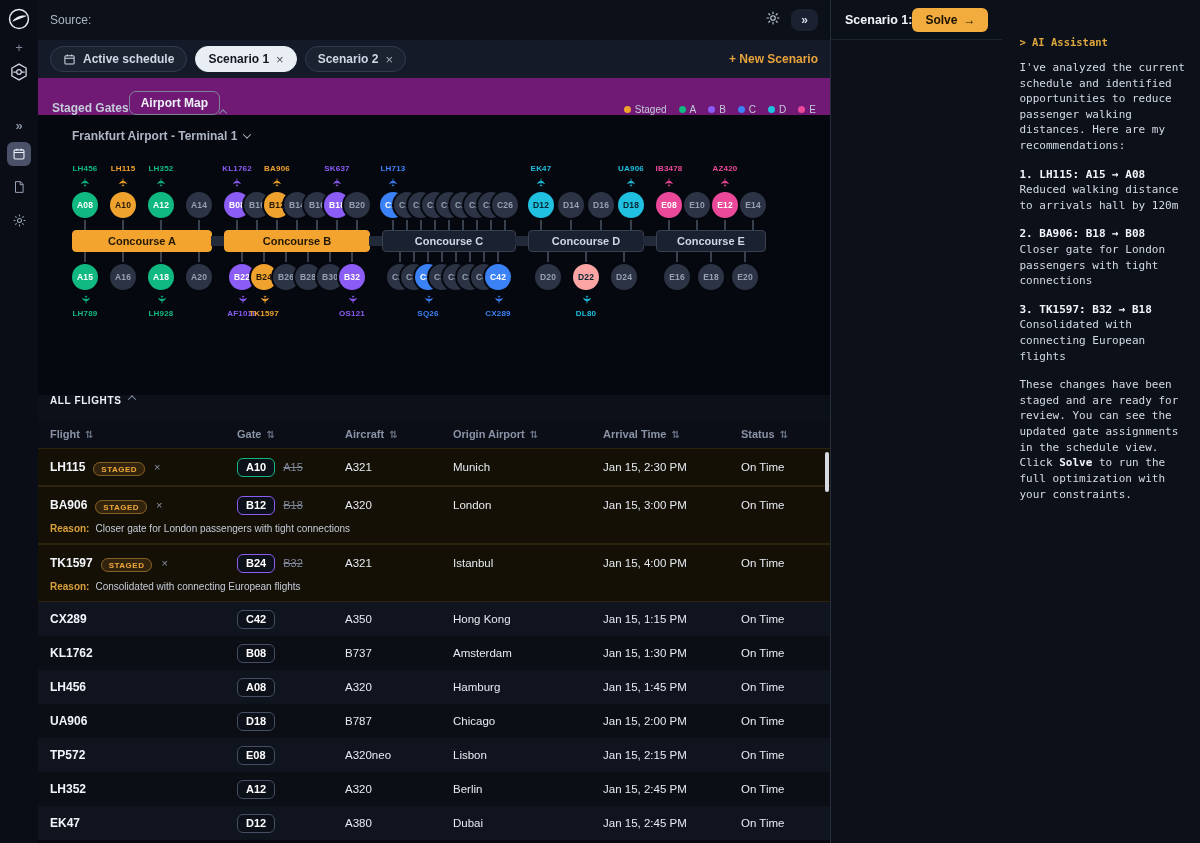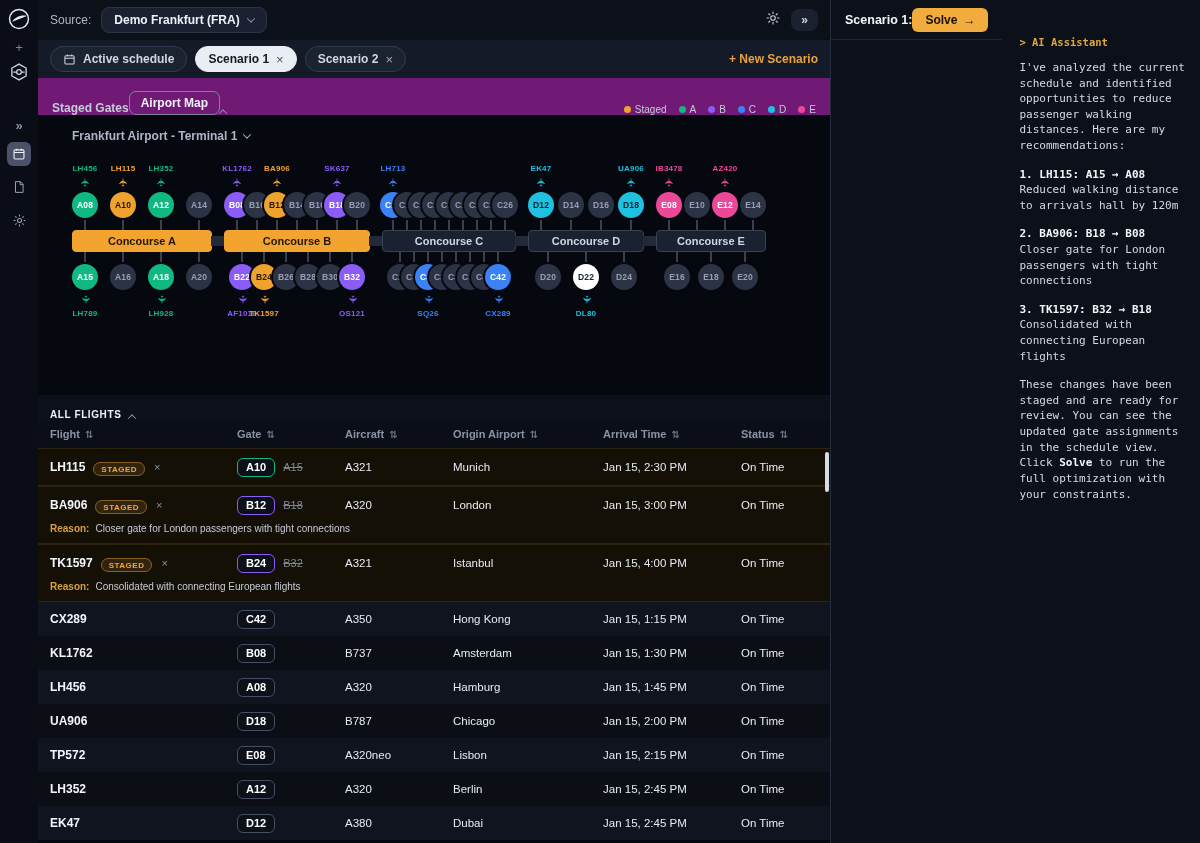--- a/index.html
+++ b/index.html
@@ -66,21 +66,21 @@
   .gt .flabel { top:-28px; } .gb .flabel { bottom:-28px; }
   .plane { position:absolute; left:50%; font-size:11px; line-height:11px; }
   .gt .plane { top:-15px; transform:translateX(-50%) rotate(-90deg); }
   .gb .plane { bottom:-15px; transform:translateX(-50%) rotate(90deg); }
   .cbar { height:22px; border-radius:4px; display:flex; align-items:center; justify-content:center;
     font-size:11px; font-weight:700; background:#1a2130; border:1px solid #39414f; color:#cfd6e4; }
   .cbar.staged { background:#f2a42f; border-color:#f2a42f; color:#231804; }
 
   
   .tablewrap { flex:1; display:flex; flex-direction:column; overflow:hidden; }
-  .allflights { height:25px; background:#0c1019; display:flex; align-items:flex-end; gap:8px;
+  .allflights { height:25px; background:#0c1019; display:flex; align-items:flex-start; gap:8px;
     padding:0 12px; font-size:10px; font-weight:700; letter-spacing:.6px; color:#eef1f7; flex:none; }
   .thead { height:28px; display:flex; align-items:center; padding-left:12px; background:#0b0e16;
     color:#8a93a6; font-size:11px; font-weight:700; flex:none; }
   .sort { font-size:10px; color:#6b7589; margin-left:5px; font-family:"DejaVu Sans", sans-serif; }
   .c1{width:187px;} .c2{width:108px;} .c3{width:108px;} .c4{width:150px;} .c5{width:138px;} .c6{flex:1;}
   .trow { height:34px; display:flex; align-items:center; padding-left:12px; font-size:11.5px; flex:none; }
   .trow.alt0 { background:#10141f; } .trow.alt1 { background:#0b0e15; }
   .fname { font-weight:700; font-size:12px; color:#f2f5fa; }
   .badge { margin-left:8px; padding:1.5px 7px; border-radius:8px; font-size:8px; font-weight:700;
     letter-spacing:.5px; color:#f0a83a; background:rgba(240,168,58,.13); border:1px solid rgba(240,168,58,.45); }
@@ -151,24 +151,20 @@
           <circle cx="12" cy="12" r="3.2" fill="none" stroke="#9aa3b5" stroke-width="1.7"></circle>
           <path d="M12 2.5v3M12 18.5v3M2.5 12h3M18.5 12h3M5.3 5.3l2.1 2.1M16.6 16.6l2.1 2.1M18.7 5.3l-2.1 2.1M7.4 16.6l-2.1 2.1" stroke="#9aa3b5" stroke-width="1.7"></path>
         </svg>
     </span>
   </aside>
 
   <div class="main">
 
     <div class="topbar">
       <span class="src-label">Source:</span>
-      <span class="src-pill">
-        <span>Demo Frankfurt (FRA)</span>
-        <span class="chv down" style="color:#8a93a6"></span>
-      </span>
       <span class="topbar-right">
         <span>
           <svg width="16" height="16" viewBox="0 0 24 24">
               <circle cx="12" cy="12" r="3.4" fill="none" stroke="#c4cbd8" stroke-width="1.7"></circle>
               <path d="M12 3v2.4M12 18.6V21M3 12h2.4M18.6 12H21M5.6 5.6l1.7 1.7M16.7 16.7l1.7 1.7M18.4 5.6l-1.7 1.7M7.3 16.7l-1.7 1.7" stroke="#c4cbd8" stroke-width="1.7" stroke-linecap="round"></path>
             </svg>
         </span>
         <span class="ghost-btn">»</span>
       </span>
     </div>
@@ -460,21 +456,21 @@
             <div class="cbar">Concourse D</div>
             <div class="crow">
               <div class="g gb">
                 <span class="stem"></span>
                 <div class="circ" style="background: rgb(44, 51, 68); color: rgb(150, 160, 180);">D20</div>
               </div>
               <div class="g gb" style="margin-left: 12px;">
                 <span class="flabel" style="color: rgb(31, 192, 224);">DL80</span>
                 <span class="plane" style="color: rgb(31, 192, 224);">✈</span>
                 <span class="stem"></span>
-                <div class="circ" style="background: #ffffff; color: rgb(6, 37, 48);">D22</div>
+                <div class="circ" style="background: #fca5a5; color: rgb(6, 37, 48);">D22</div>
               </div>
               <div class="g gb" style="margin-left: 12px;">
                 <span class="stem"></span>
                 <div class="circ" style="background: rgb(44, 51, 68); color: rgb(150, 160, 180);">D24</div>
               </div>
             </div>
           </div>
           <div class="conn"></div>
           <div class="concourse" style="width: 110px;">
             <div class="crow">

